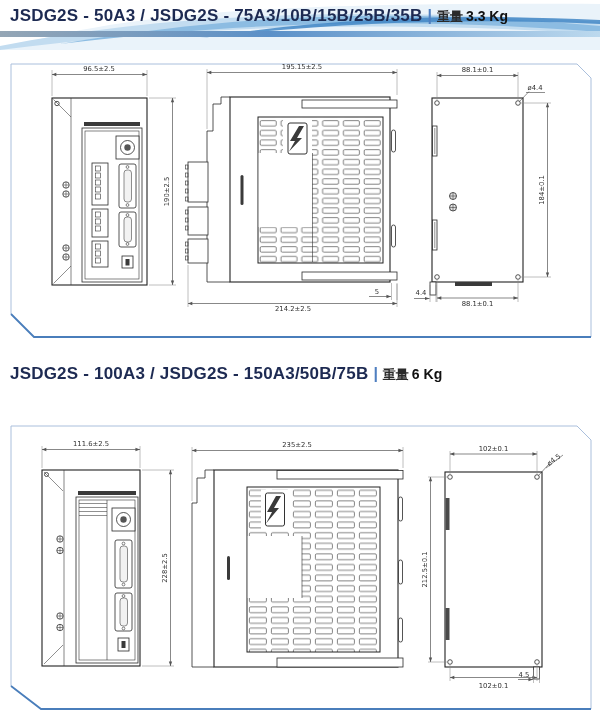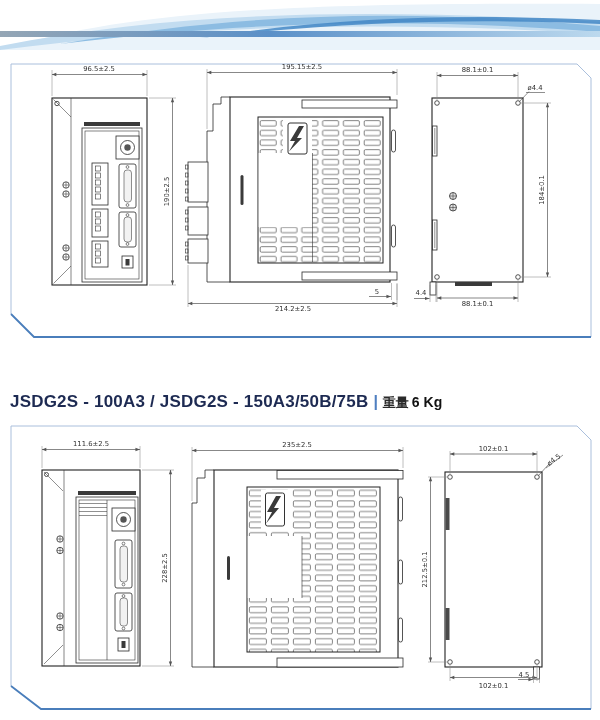--- a/index.html
+++ b/index.html
@@ -38,20 +38,23 @@
         <stop offset="1" stop-color="#bcd9ee"></stop>
       </linearGradient>
     </defs>
     <path d="M0,50 C120,14 260,2 600,4 L600,50 Z" fill="#eaf3fa"></path>
     <path d="M0,46 C180,10 380,8 600,22 L600,34 C380,20 180,26 0,50 Z" fill="#c2dcf0"></path>
     <path d="M60,44 C260,10 420,10 600,26 L600,32 C420,18 260,20 60,44 Z" fill="#8cbce2"></path>
     <path d="M200,38 C340,16 470,14 600,20 L600,24 C470,18 340,22 200,38 Z" fill="#4387c5" opacity=".85"></path>
     <rect x="0" y="31" width="600" height="6" fill="url(#bg1)"></rect>
   </svg>
 
+  <div class="sec-title" style="top:6px">
+    <span class="models">JSDG2S - 50A3 / JSDG2S - 75A3/10B/15B/25B/35B</span><span class="sep">|</span><span class="wlabel">重量</span><span class="wvalue">3.3 Kg</span>
+  </div>
 
   <svg class="drawing" style="top:56px" width="600" height="292" viewBox="0 56 600 292">
     <defs>
       <marker id="mE1" viewBox="0 0 8 8" refX="7.5" refY="4" markerWidth="7" markerHeight="7" orient="auto">
         <path d="M0,1.3 L7.5,4 L0,6.7 Z" fill="#555"></path>
       </marker>
       <marker id="mS1" viewBox="0 0 8 8" refX="0.5" refY="4" markerWidth="7" markerHeight="7" orient="auto">
         <path d="M7.5,1.3 L0,4 L7.5,6.7 Z" fill="#555"></path>
       </marker>
       <pattern id="vpA" x="259" y="119" width="20.8" height="9.7" patternUnits="userSpaceOnUse">
@@ -203,21 +206,21 @@
         <line class="ext" x1="518" y1="280" x2="518" y2="302"></line>
       <line class="dim" x1="437" y1="298" x2="518" y2="298" marker-start="url(#mS1)" marker-end="url(#mE1)"></line>
       <text class="dtext" x="477.5" y="306">88.1±0.1</text>
       <line class="ext" x1="430" y1="285" x2="430" y2="302"></line>
         <line class="ext" x1="436" y1="285" x2="436" y2="302"></line>
       <line class="dim" x1="414" y1="298.5" x2="429.5" y2="298.5" marker-end="url(#mE1)"></line>
       <text class="dtext" x="421" y="295">4.4</text>
     </g>
   </svg>
 
-  <div class="sec-title" style="top:392px">
+  <div class="sec-title" style="top:364px">
     <span class="models">JSDG2S - 100A3 / JSDG2S - 150A3/50B/75B</span><span class="sep">|</span><span class="wlabel">重量</span><span class="wvalue">6 Kg</span>
   </div>
 
   <svg class="drawing" style="top:420px" width="600" height="300" viewBox="0 420 600 300">
     <defs>
       <marker id="mE2" viewBox="0 0 8 8" refX="7.5" refY="4" markerWidth="7" markerHeight="7" orient="auto">
         <path d="M0,1.3 L7.5,4 L0,6.7 Z" fill="#555"></path>
       </marker>
       <marker id="mS2" viewBox="0 0 8 8" refX="0.5" refY="4" markerWidth="7" markerHeight="7" orient="auto">
         <path d="M7.5,1.3 L0,4 L7.5,6.7 Z" fill="#555"></path>

